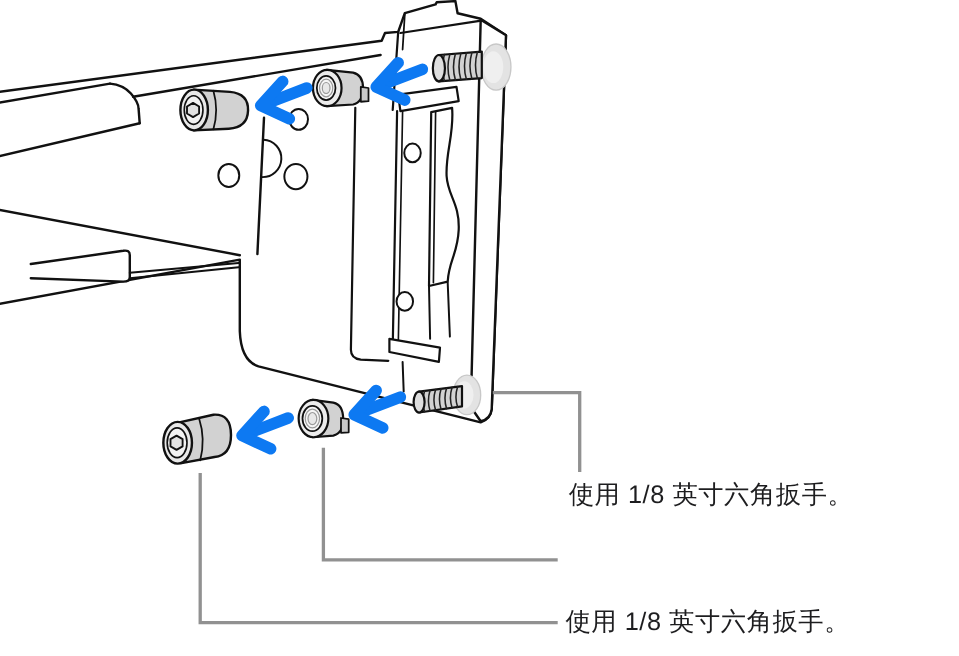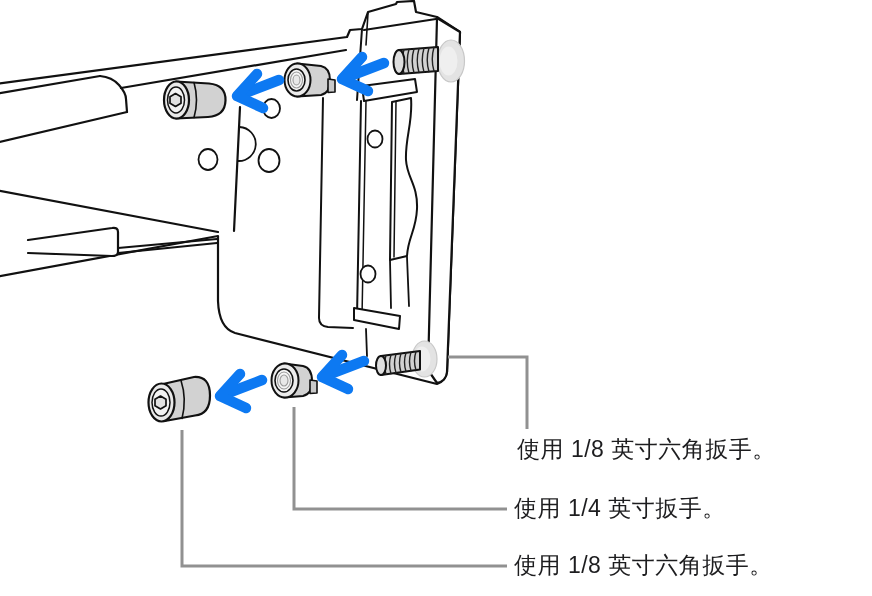--- a/index.html
+++ b/index.html
@@ -164,16 +164,15 @@
     </g>
 
     <g stroke-width="3" stroke-linecap="butt" stroke-linejoin="miter">
       <path d="M448,357 L527,357 L527,429" stroke="#919191"></path>
       <path d="M294,407 L294,509 L507,509" stroke="#919191"></path>
       <path d="M182,430 L182,566 L507,566" stroke="#919191"></path>
     </g>
   </svg>
 
   <div id="label-1" class="callout-label">使用 1/8 英寸六角扳手。</div>
-  <div id="label-2" class="callout-label">使用 1/4 英寸扳手。</div>
   <div id="label-3" class="callout-label">使用 1/8 英寸六角扳手。</div>
 
 </div>
 
 </body></html>

